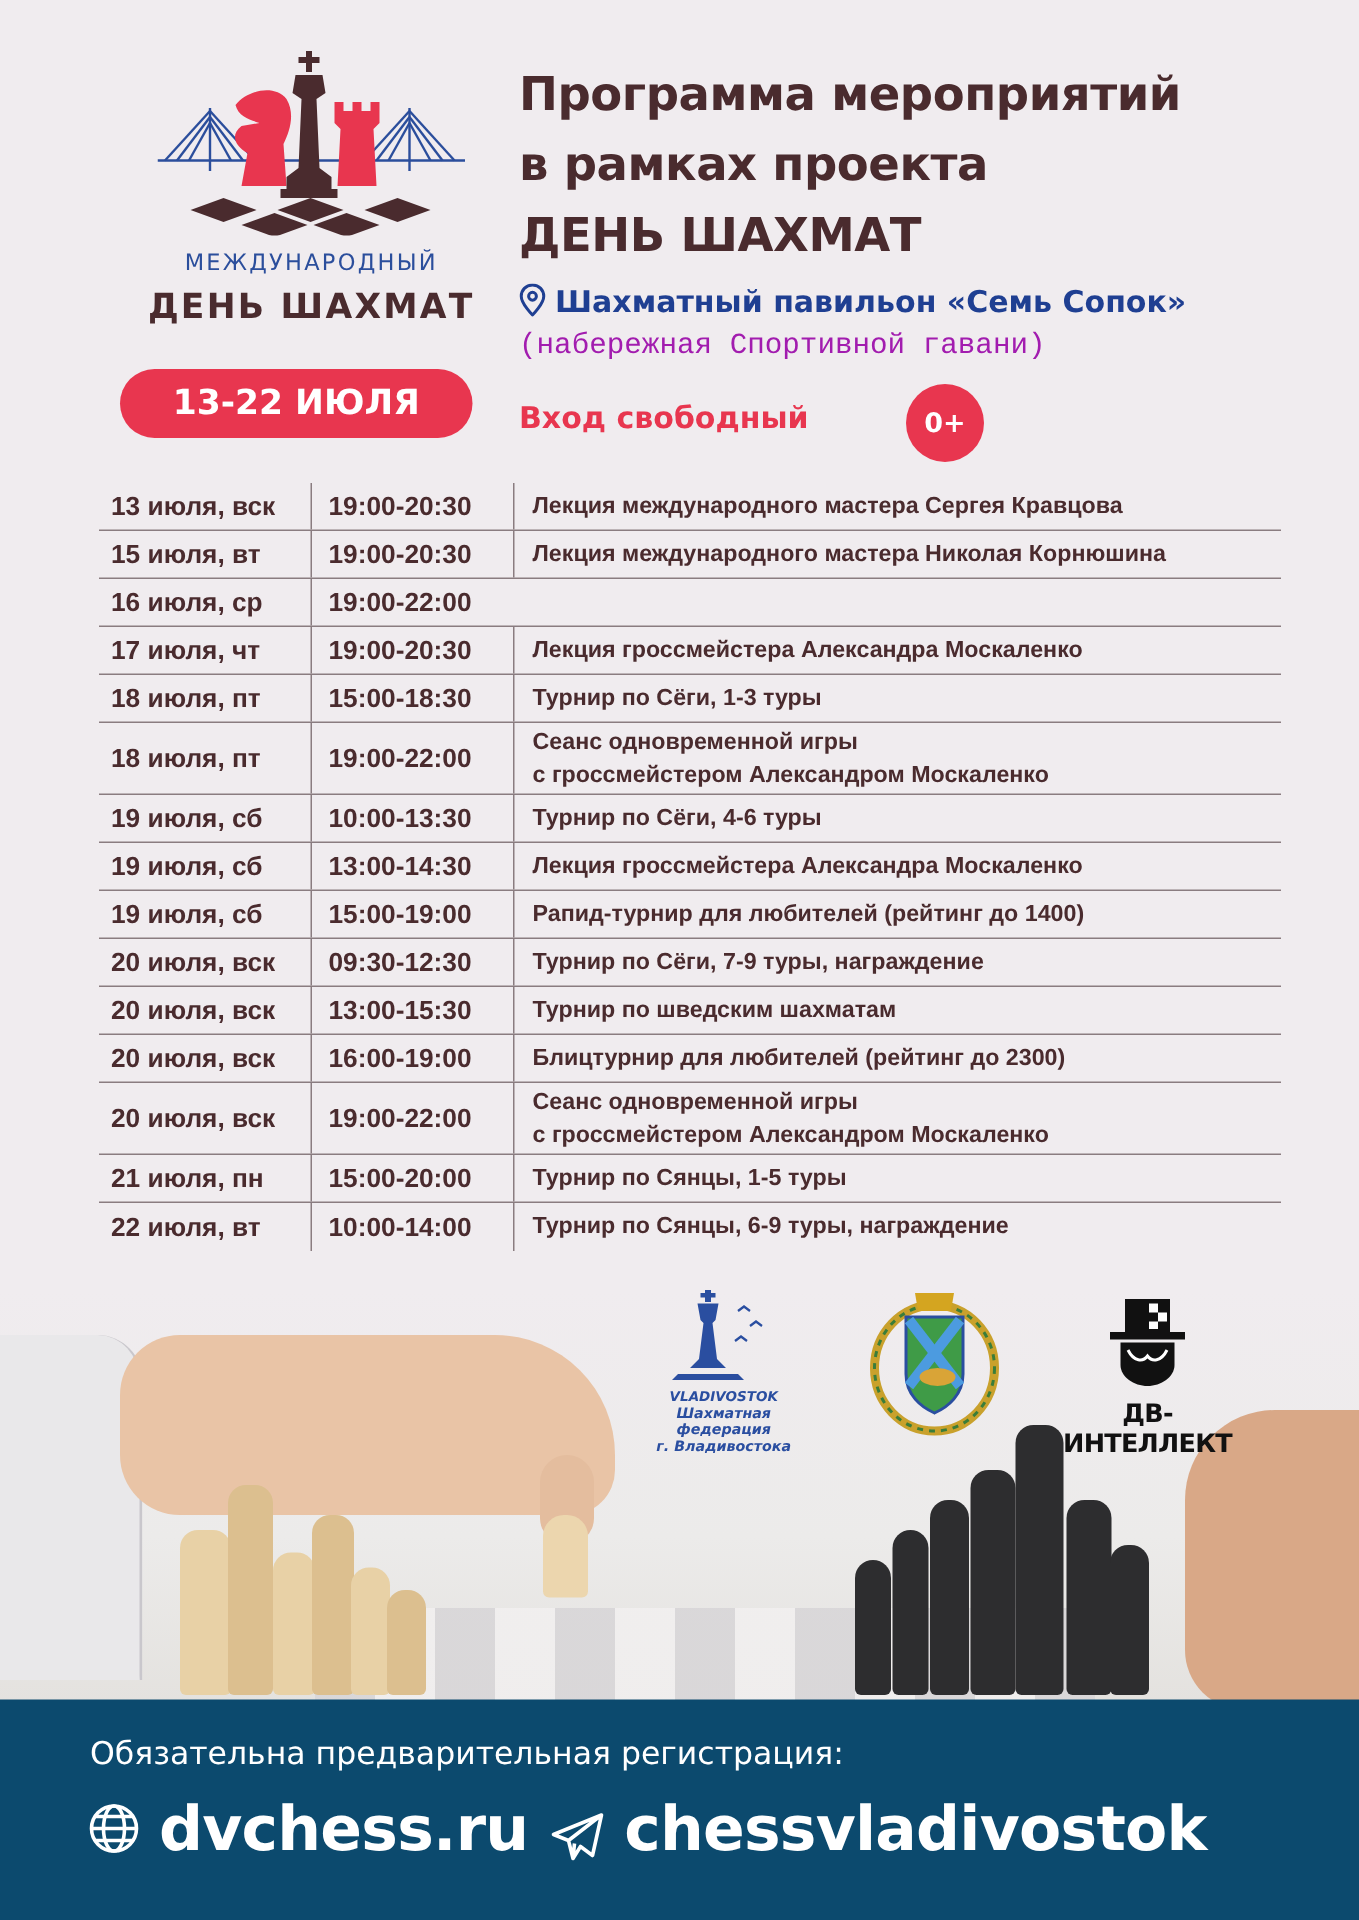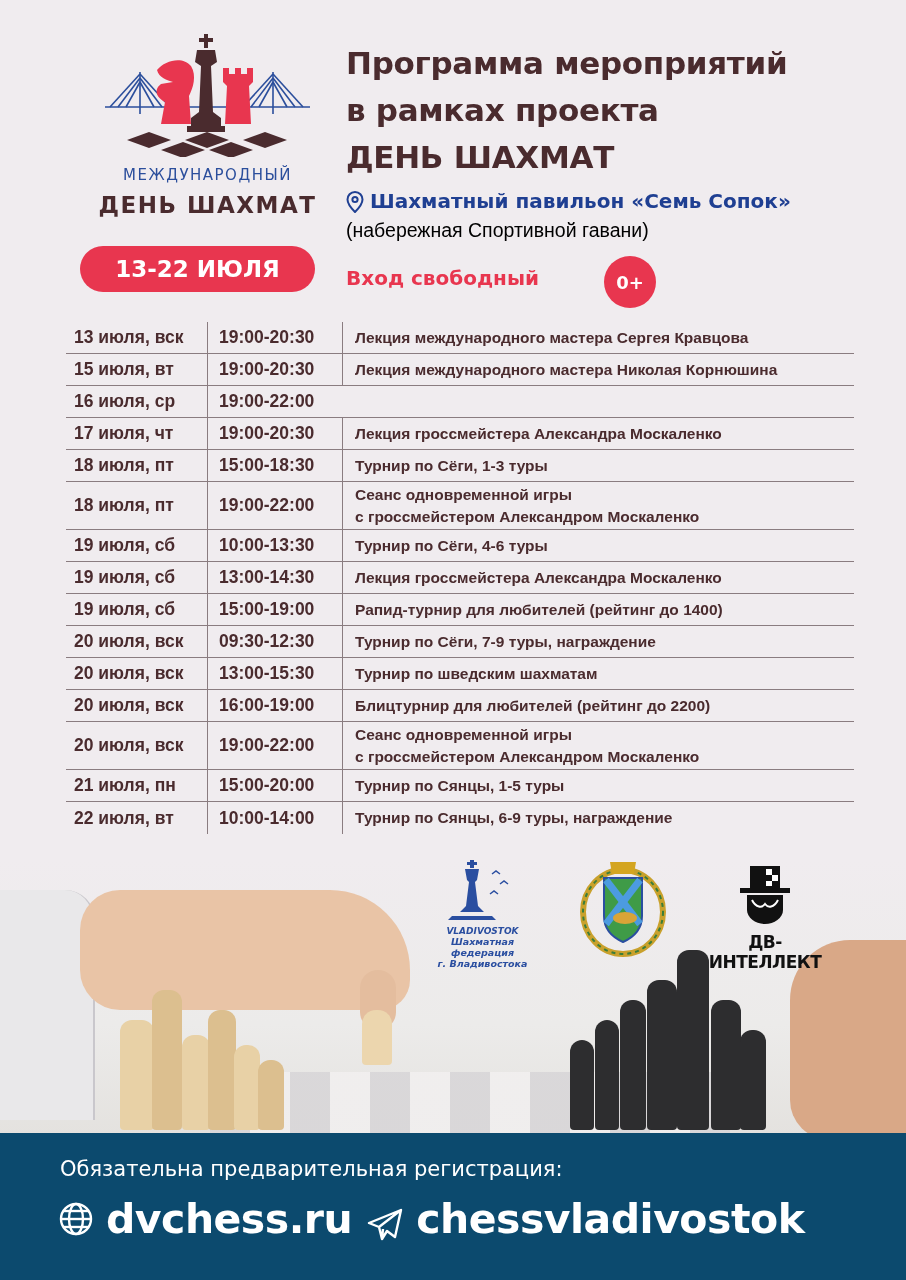--- a/index.html
+++ b/index.html
@@ -32,27 +32,27 @@
     display: flex; align-items: center; justify-content: center;
   }
 
   
   .title {
     position: absolute; left: 346px; top: 40px; width: 540px;
     font-family: "DejaVu Sans", sans-serif; font-weight: bold;
     font-size: 31px; line-height: 47px; color: #4a2b2e; letter-spacing: -0.3px;
   }
   .venue {
-    position: absolute; left: 346px; top: 189px; display: flex; align-items: flex-end;
+    position: absolute; left: 346px; top: 189px; display: flex; align-items: flex-start;
     font-family: "DejaVu Sans", sans-serif; color: #1f3f92; font-weight: bold; font-size: 20px;
   }
   .venue .pin { width: 18px; height: 22px; margin-right: 6px; }
   .venue-sub {
     position: absolute; left: 346px; top: 219px;
-    font-family: Liberation Sans, sans-serif; font-size: 19.5px; color: #000000;
+    font-family: Liberation Mono, monospace; font-size: 19.5px; color: #a21caf;
   }
   .entry {
     position: absolute; left: 346px; top: 266px;
     font-family: "DejaVu Sans", sans-serif; font-weight: bold; font-size: 20px; color: #e8364f;
   }
   .age-badge {
     position: absolute; left: 604px; top: 256px; width: 52px; height: 52px; border-radius: 50%;
     background: #e8364f; color: #fff; font-family: "DejaVu Sans", sans-serif;
     font-weight: bold; font-size: 18px; display: flex; align-items: center; justify-content: center;
   }
@@ -261,21 +261,21 @@
       <div class="cell c-date">20 июля, вск</div>
       <div class="cell c-time">13:00-15:30</div>
       <div class="cell c-event">
           <span>Турнир по шведским шахматам</span>
         </div>
     </div>
     <div class="row h1">
       <div class="cell c-date">20 июля, вск</div>
       <div class="cell c-time">16:00-19:00</div>
       <div class="cell c-event">
-          <span>Блицтурнир для любителей (рейтинг до 2200)</span>
+          <span>Блицтурнир для любителей (рейтинг до 2300)</span>
         </div>
     </div>
     <div class="row h2">
       <div class="cell c-date">20 июля, вск</div>
       <div class="cell c-time">19:00-22:00</div>
       <div class="cell c-event" style="flex-direction:column;align-items:flex-start;justify-content:center;">
           <span>Сеанс одновременной игры</span>
           <span>с гроссмейстером Александром Москаленко</span>
         </div>
     </div>

